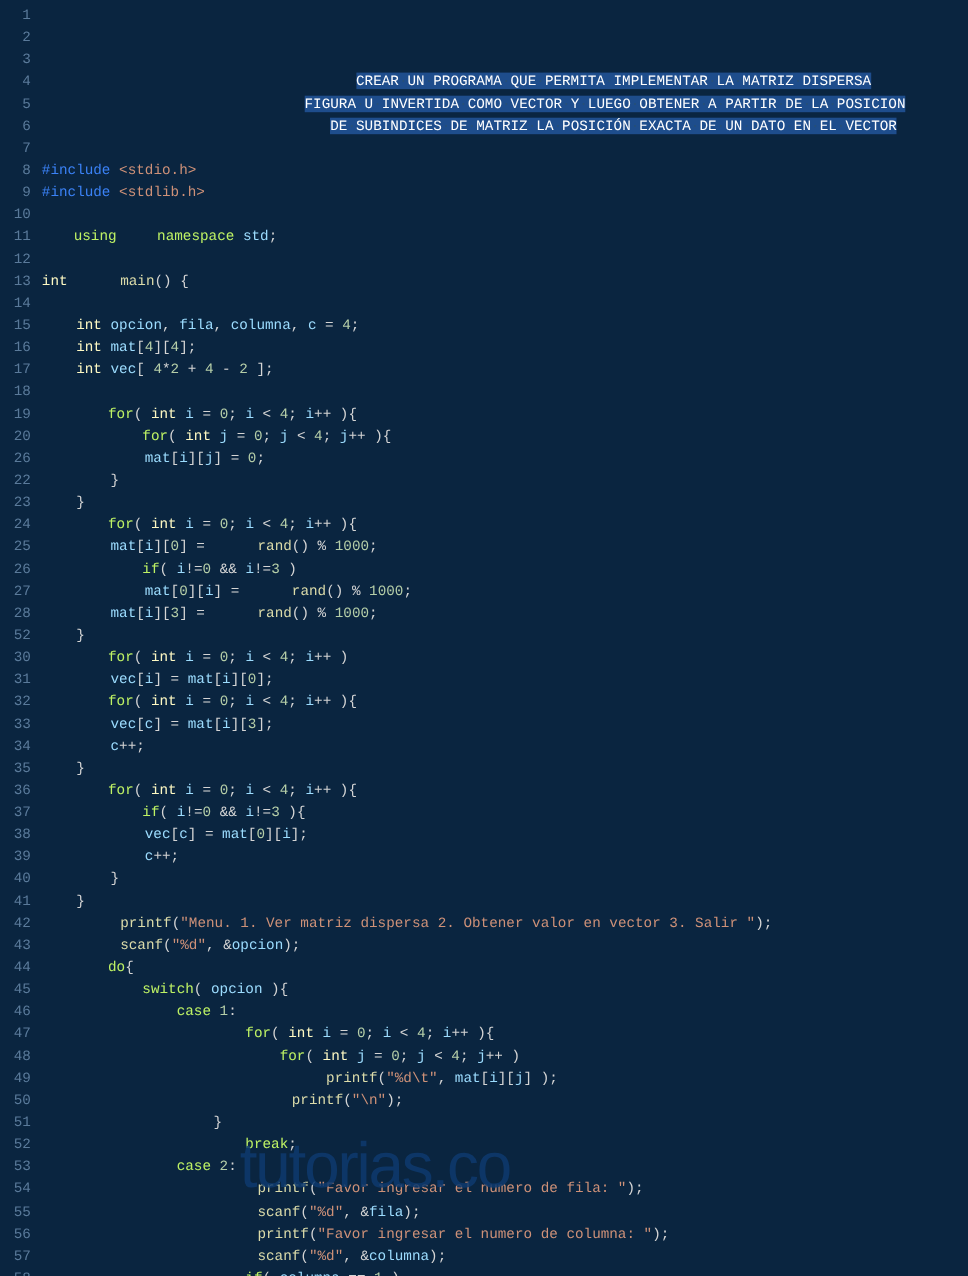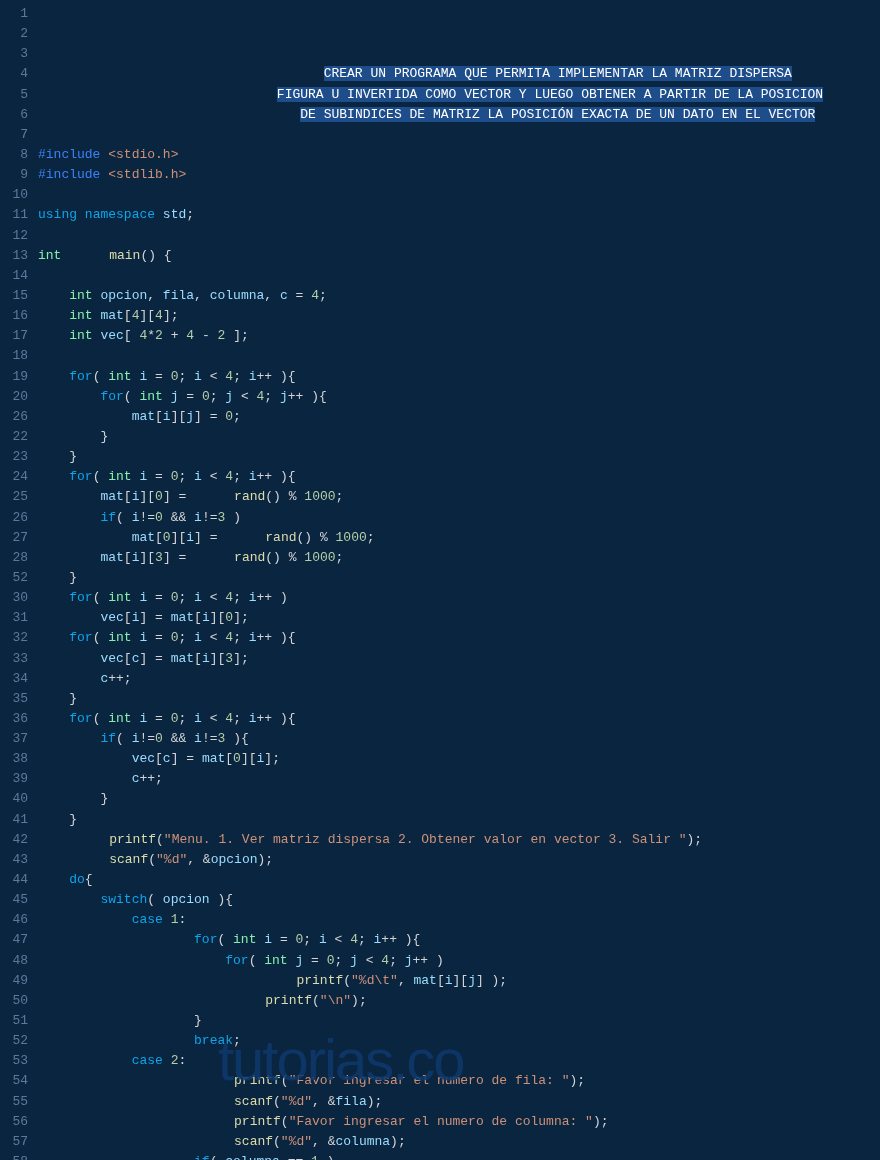--- a/index.html
+++ b/index.html
@@ -33,22 +33,22 @@
     white-space: pre;
     position: relative;
   }
   .code .line { height: 20.15px; line-height: 20.15px; }
   .hl-sel {
     background: #1e4d8c;
     color: #fff;
     padding: 0;
     margin-left: 36px;
   }
-  .k  { color: #0ea5e9; }      
-  .t  { color: #86efac; }      
+  .k  { color: #bef264; margin-left: 29px; }      
+  .t  { color: #fef9c3; }      
   .s  { color: #ce9178; }      
   .n  { color: #b5cea8; }      
   .f  { color: #dcdcaa; margin-left: 40px; }      
   .v  { color: #9cdcfe; }      
   .pp { color: #3b82f6; }      
   .inc{ color: #ce9178; }
   .ws-dot { color: #264f78; }
   .watermark {
     position: absolute;
     bottom: 55px;

